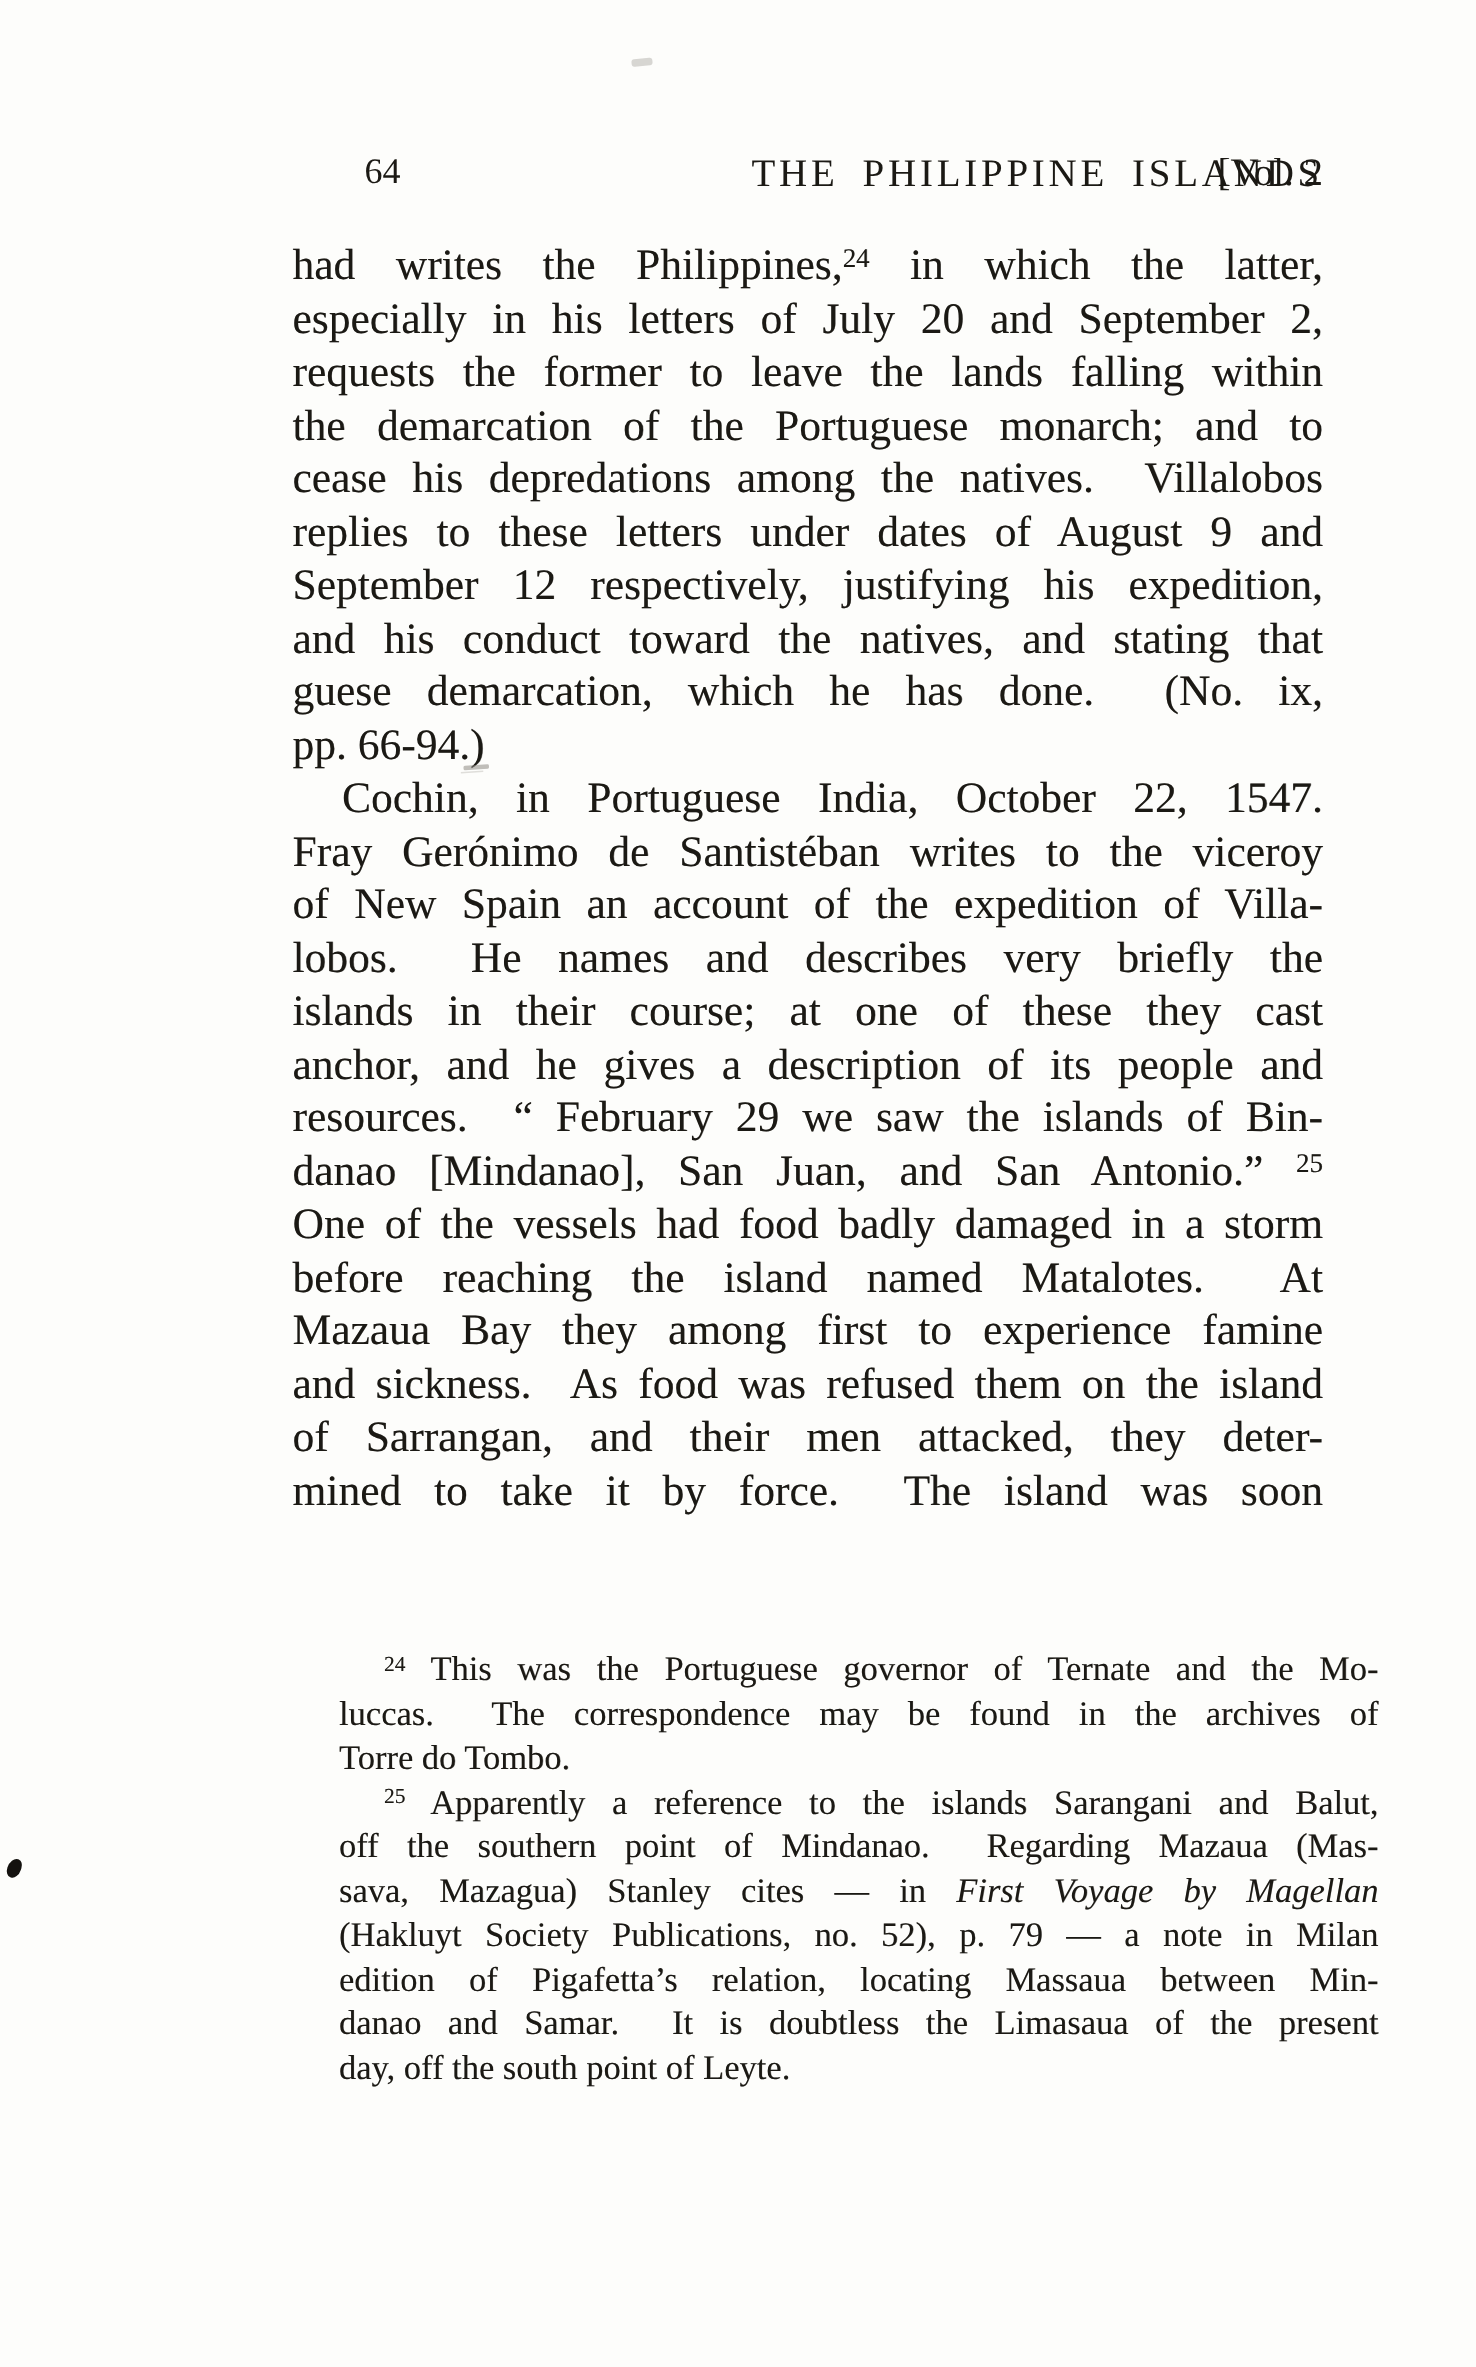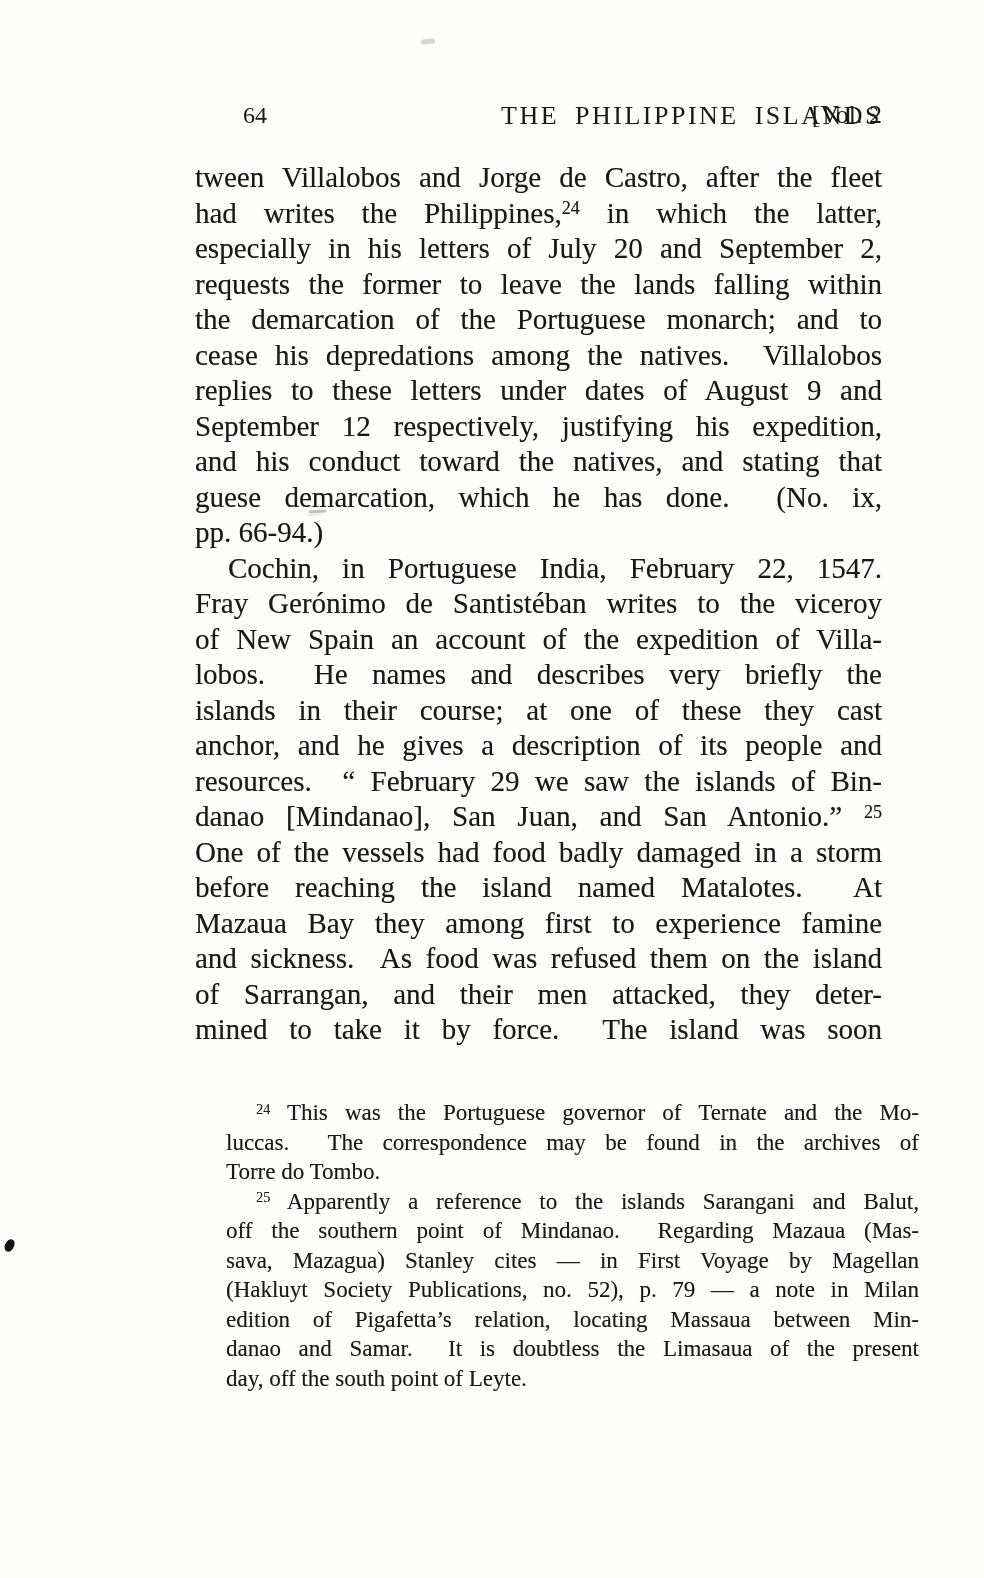--- a/index.html
+++ b/index.html
@@ -89,20 +89,21 @@
     text-indent: 30px;
   }
   .fsup {
     font-size: 62%;
     line-height: 0;
     vertical-align: baseline;
     position: relative;
     top: -0.45em;
   }
   .ital {
+    font-style: italic;
   }
   
   .smudge-top {
     position: absolute;
     left: 421px;
     top: 39px;
     width: 14px;
     height: 5px;
     background: #c6c4c0;
     opacity: 0.7;
@@ -138,34 +139,33 @@
 <div class="page">
 
   <header class="pageheader">
     <span class="pnum">64</span>
     <span class="rtitle">THE PHILIPPINE ISLANDS</span>
     <span class="vol">[Vol. 2</span>
   </header>
 
   <main class="bodytext">
     <div class="para">
-        <div class="tline"><span>tween Villalobos and Jorge de Castro, after the fleet</span></div>
         <div class="tline"><span>had writes the Philippines,</span><sup class="fsup">24</sup><span> in which the latter,</span></div>
         <div class="tline"><span>especially in his letters of July 20 and September 2,</span></div>
         <div class="tline"><span>requests the former to leave the lands falling within</span></div>
         <div class="tline"><span>the demarcation of the Portuguese monarch; and to</span></div>
         <div class="tline"><span>cease his depredations among the natives.&nbsp; Villalobos</span></div>
         <div class="tline"><span>replies to these letters under dates of August 9 and</span></div>
         <div class="tline"><span>September 12 respectively, justifying his expedition,</span></div>
         <div class="tline"><span>and his conduct toward the natives, and stating that</span></div>
         <div class="tline"><span>guese demarcation, which he has done.&nbsp; (No. ix,</span></div>
         <div class="tline end"><span>pp. 66-94.)</span></div>
       </div>
     <div class="para">
-        <div class="tline indent"><span>Cochin, in Portuguese India, February 22, 1547.</span></div>
+        <div class="tline indent"><span>Cochin, in Portuguese India, October 22, 1547.</span></div>
         <div class="tline"><span>Fray Gerónimo de Santistéban writes to the viceroy</span></div>
         <div class="tline"><span>of New Spain an account of the expedition of Villa-</span></div>
         <div class="tline"><span>lobos.&nbsp; He names and describes very briefly the</span></div>
         <div class="tline"><span>islands in their course; at one of these they cast</span></div>
         <div class="tline"><span>anchor, and he gives a description of its people and</span></div>
         <div class="tline"><span>resources.&nbsp; “ February 29 we saw the islands of Bin-</span></div>
         <div class="tline"><span>danao [Mindanao], San Juan, and San Antonio.” </span><sup class="fsup">25</sup></div>
         <div class="tline"><span>One of the vessels had food badly damaged in a storm</span></div>
         <div class="tline"><span>before reaching the island named Matalotes.&nbsp; At</span></div>
         <div class="tline"><span>Mazaua Bay they among first to experience famine</span></div>

